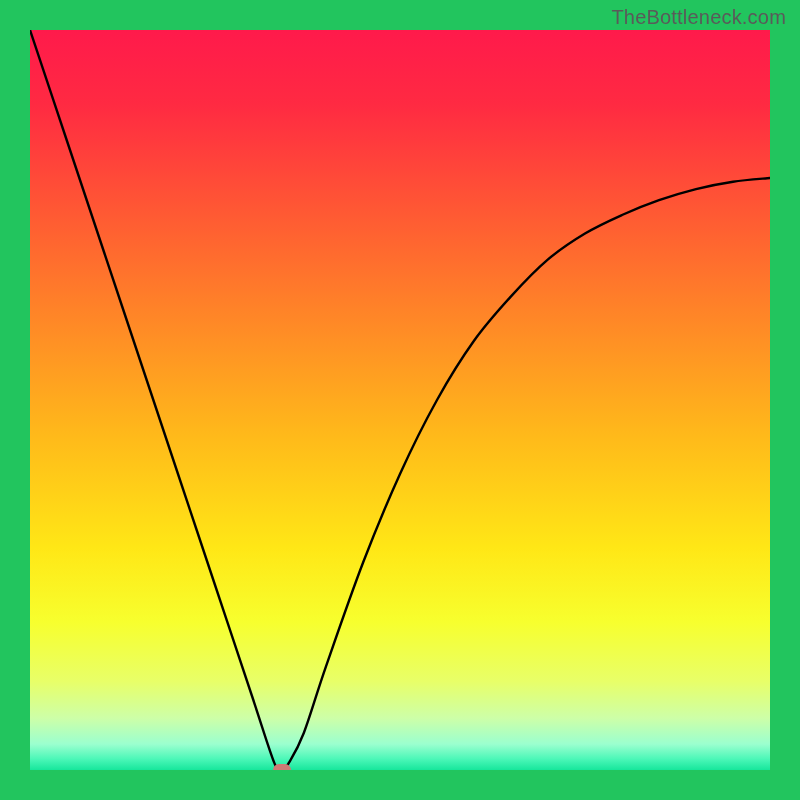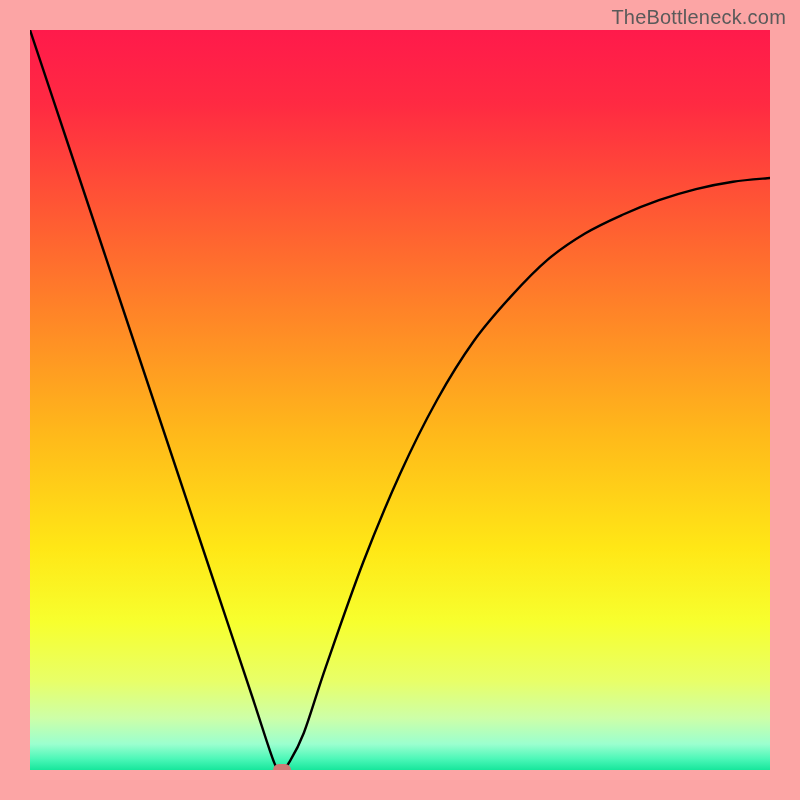--- a/index.html
+++ b/index.html
@@ -10,21 +10,21 @@
     background: #000;
     overflow: hidden;
     font-family: Arial, Helvetica, sans-serif;
   }
   .frame {
     position: absolute;
     top: 0;
     left: 0;
     width: 800px;
     height: 800px;
-    background: #fca5a5;
+    background: #22c55e;
   }
   .plot-area {
     position: absolute;
     top: 30px;
     left: 30px;
     width: 740px;
     height: 740px;
     overflow: hidden;
   }
   .gradient {

